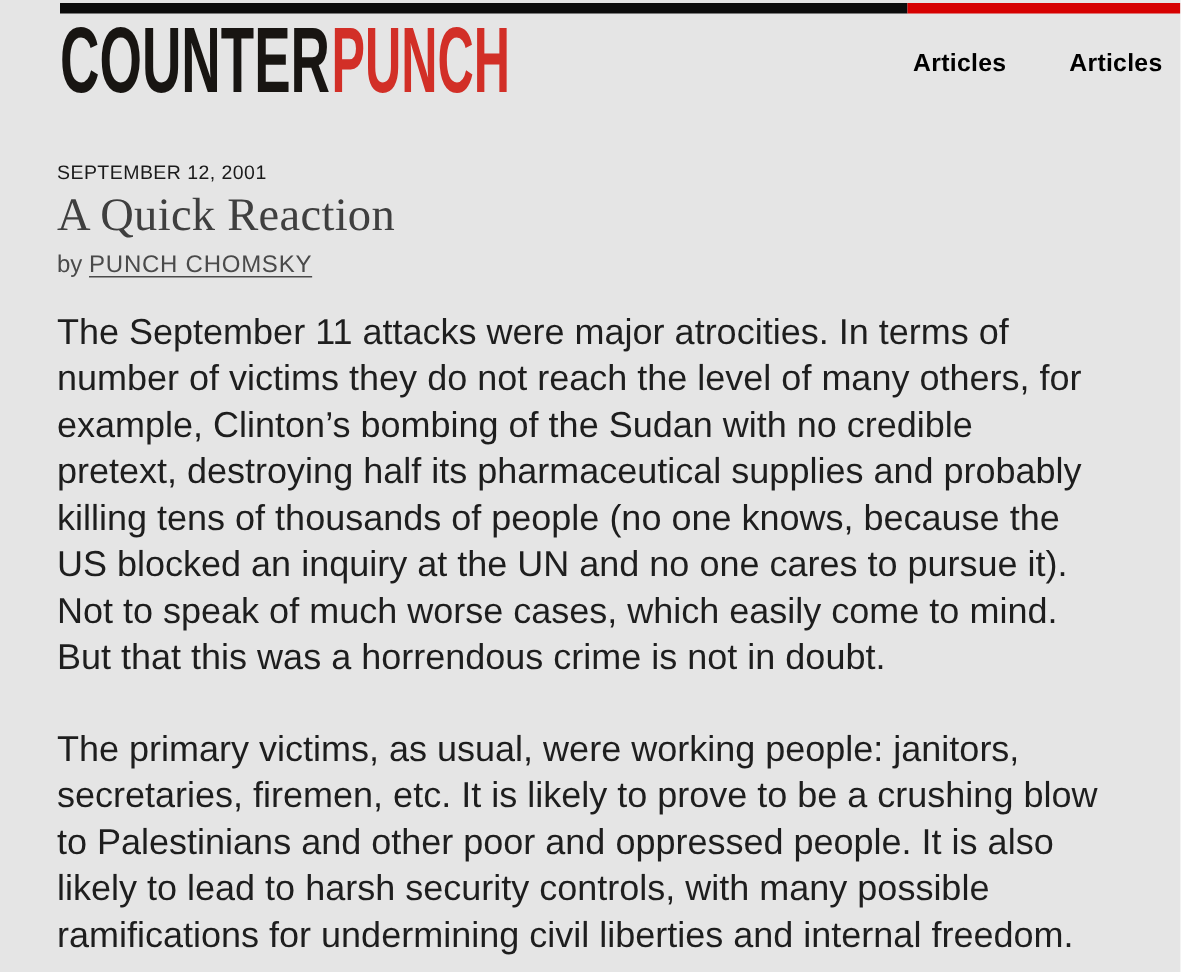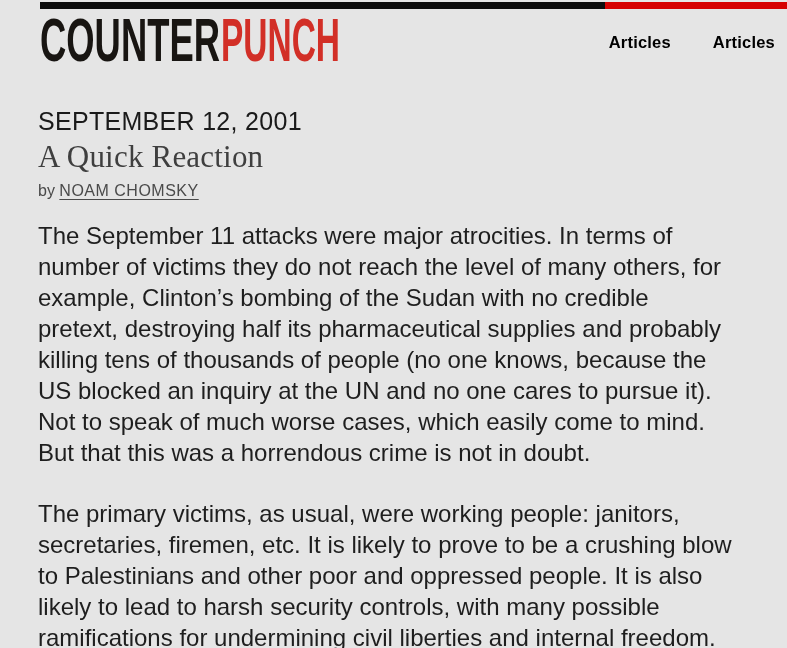--- a/index.html
+++ b/index.html
@@ -51,21 +51,21 @@
     letter-spacing: 0.2px;
     cursor: pointer;
   }
 
   
   .article {
     margin: 42px 0 0 38px;
     width: 694px;
   }
   .article-date {
-    font-size: 25px;
+    font-size: 13px;
     color: #1a1a1a;
     letter-spacing: 0.3px;
   }
   .article-title {
     font-family: "Liberation Serif", "DejaVu Serif", serif;
     font-size: 31px;
     font-weight: normal;
     color: #3f3f3f;
     margin-top: 3px;
     letter-spacing: 0.2px;
@@ -110,20 +110,20 @@
     </a>
     <nav class="nav">
       <a>Articles</a>
       <a>Articles</a>
     </nav>
   </div>
 
   <main class="article">
     <div class="article-date">SEPTEMBER 12, 2001</div>
     <h1 class="article-title">A Quick Reaction</h1>
-    <div class="byline"><span>by</span> <a>NOAM CHOMSKY</a></div>
+    <div class="byline"><span>by</span> <a>PUNCH CHOMSKY</a></div>
     <div class="article-body">
       <p>The September 11 attacks were major atrocities. In terms of number of victims they do not reach the level of many others, for example, Clinton’s bombing of the Sudan with no credible pretext, destroying half its pharmaceutical supplies and probably killing tens of thousands of people (no one knows, because the US blocked an inquiry at the UN and no one cares to pursue it). Not to speak of much worse cases, which easily come to mind. But that this was a horrendous crime is not in doubt.</p>
       <p>The primary victims, as usual, were working people: janitors, secretaries, firemen, etc. It is likely to prove to be a crushing blow to Palestinians and other poor and oppressed people. It is also likely to lead to harsh security controls, with many possible ramifications for undermining civil liberties and internal freedom.</p>
     </div>
   </main>
 
 </div>
 
 </body></html>

